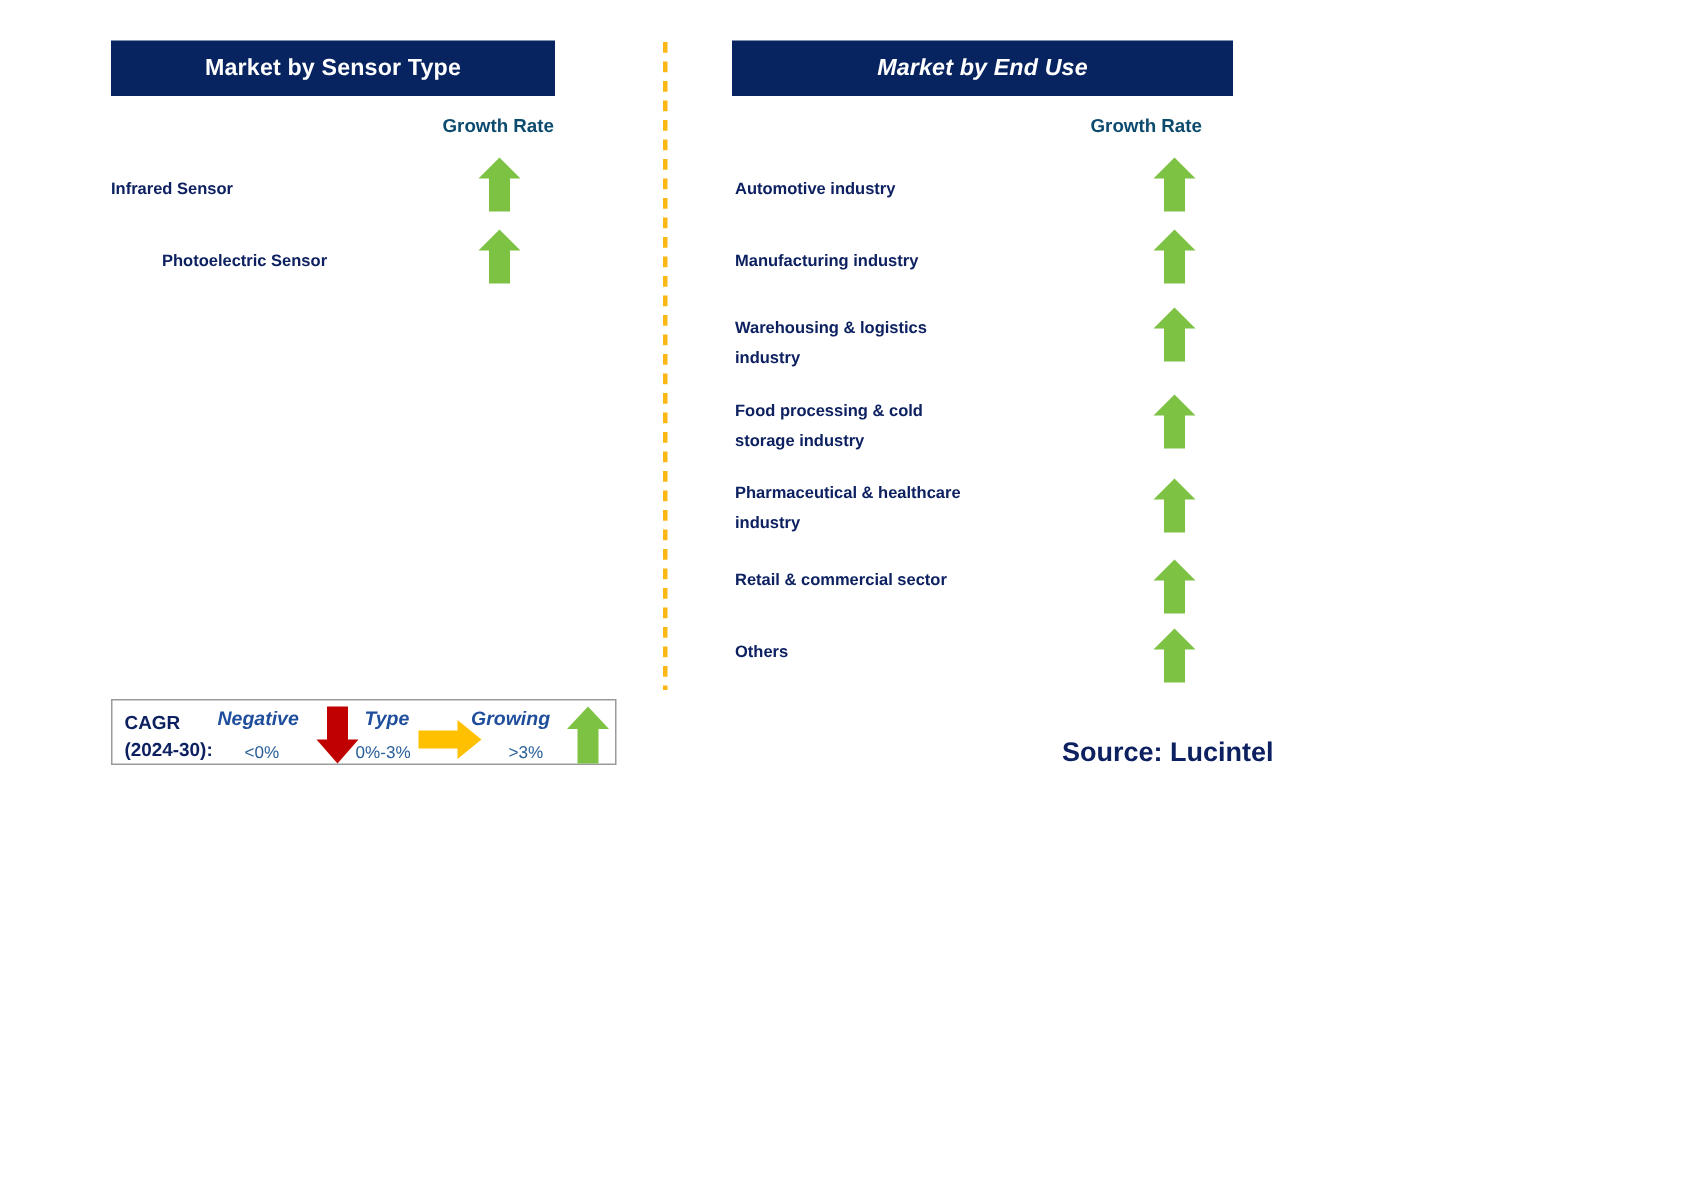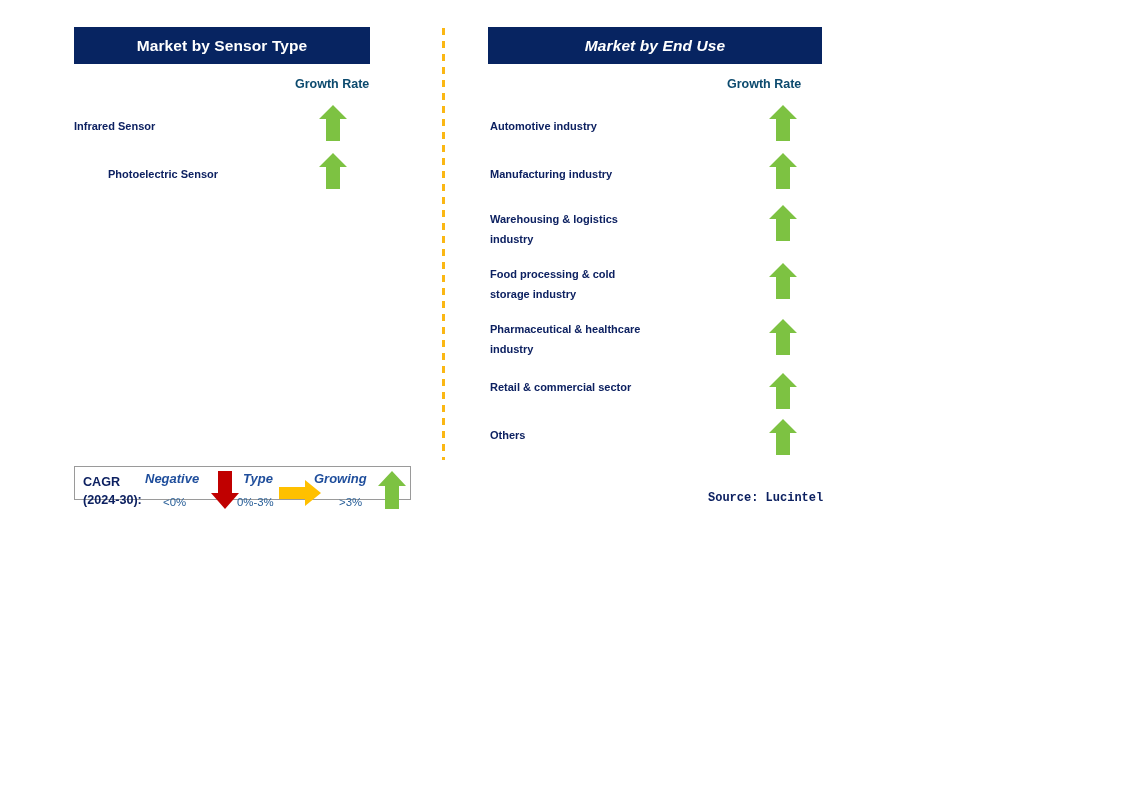--- a/index.html
+++ b/index.html
@@ -81,21 +81,21 @@
     background-size: 3px 13px;
     background-repeat: repeat-y;
   }
 
   
   .legend {
     position: absolute;
     left: 74px;
     top: 466px;
     width: 337px;
-    height: 34px;
+    height: 44px;
     border: 1px solid #9a9a9a;
     background: #ffffff;
     box-sizing: border-box;
   }
   .legend-title {
     position: absolute;
     left: 8px;
     top: 6px;
     font-size: 12.6px;
     font-weight: bold;
@@ -129,25 +129,24 @@
 
   .lg-grow-name  { left: 314px; top: 471px; }
   .lg-grow-range { left: 339px; top: 496px; }
   .lg-grow-arrow { left: 377px; top: 470px; }
 
   
   .source {
     position: absolute;
     left: 708px;
     top: 491px;
-    font-size: 12px;
+    font-size: 18px;
     font-weight: bold;
     color: #0d2161;
     white-space: nowrap;
-    font-family: Liberation Mono, monospace;
   }
 </style>
 </head>
 <body>
 
 <div class="canvas">
 
   <div class="panel panel-left">
     <div class="panel-header">Market by Sensor Type</div>
   </div>

